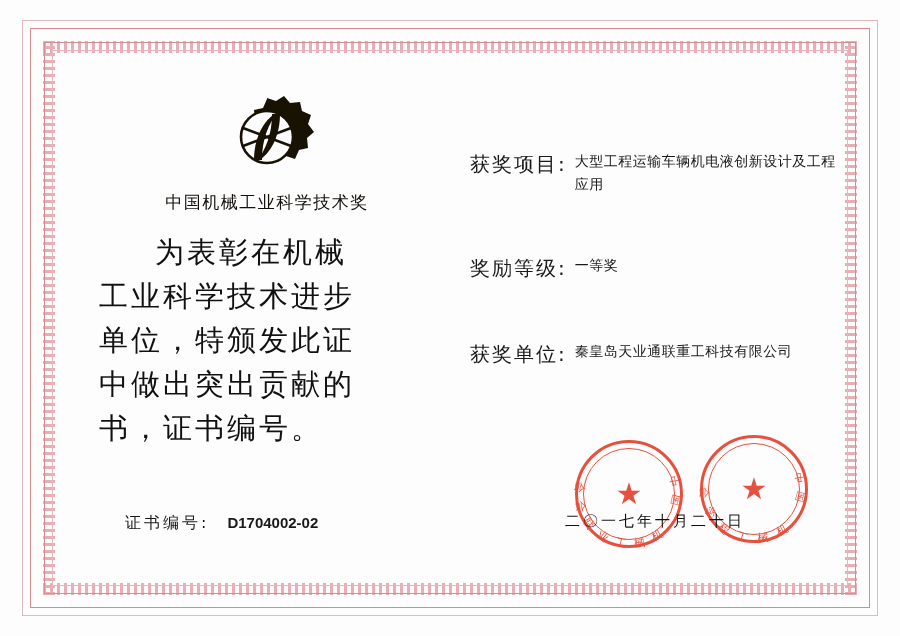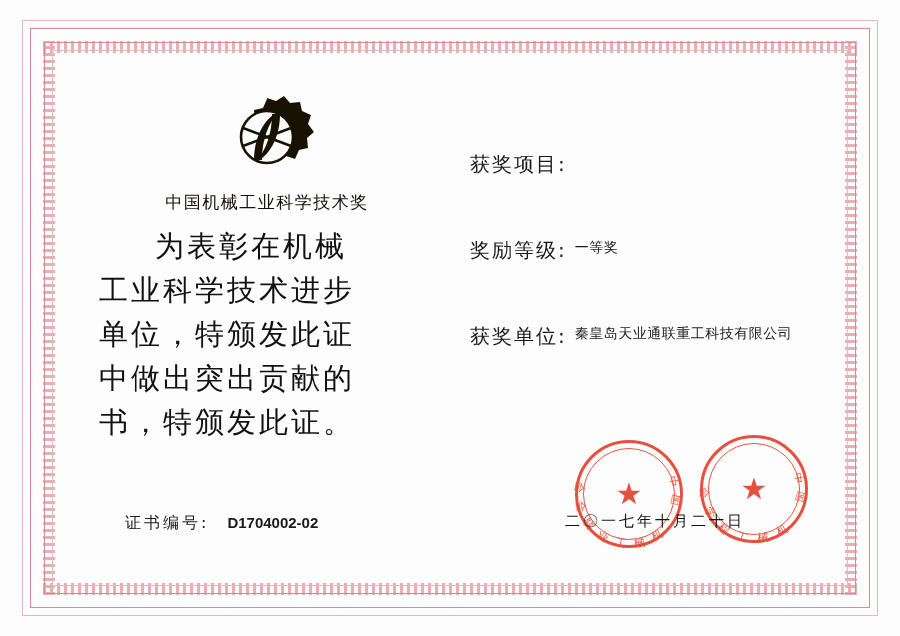--- a/index.html
+++ b/index.html
@@ -88,21 +88,21 @@
     text-align: center;
     font-size: 17px;
     letter-spacing: 1.5px;
     color: #14110c;
     margin-top: 6px;
     font-family: "DejaVu Sans", "Liberation Sans", sans-serif;
     font-weight: 500;
   }
 
   .citation {
-    margin-top: 10px;
+    margin-top: 16px;
     padding: 0 12px;
     text-align: left;
     font-size: 29px;
     line-height: 1.52;
     letter-spacing: 3px;
     color: #111;
     font-family: "DejaVu Serif", "Liberation Serif", serif;
   }
   .citation .indent { display: inline-block; width: 56px; }
 
@@ -238,32 +238,33 @@
       </svg>
     </div>
 
     <div class="org-name">中国机械工业科学技术奖</div>
 
     <div class="citation">
       <div><span class="indent"></span><span>为表彰在机械</span></div>
       <div>工业科学技术进步</div>
       <div>单位，特颁发此证</div>
       <div>中做出突出贡献的</div>
-      <div>书，特颁发此证。</div>
+      <div>书，证书编号。</div>
     </div>
 
     <div class="cert-no">
       <span class="label">证书编号:</span><span class="value">D1704002-02</span>
     </div>
   </div>
 
   <div class="right-col">
 
     <div class="field">
       <span class="f-label">获奖项目:</span>
+      <span class="f-value">大型工程运输车辆机电液创新设计及工程应用</span>
     </div>
 
     <div class="field prize">
       <span class="f-label">奖励等级:</span>
       <span class="f-value">一等奖</span>
     </div>
 
     <div class="field">
       <span class="f-label">获奖单位:</span>
       <span class="f-value">秦皇岛天业通联重工科技有限公司</span>

